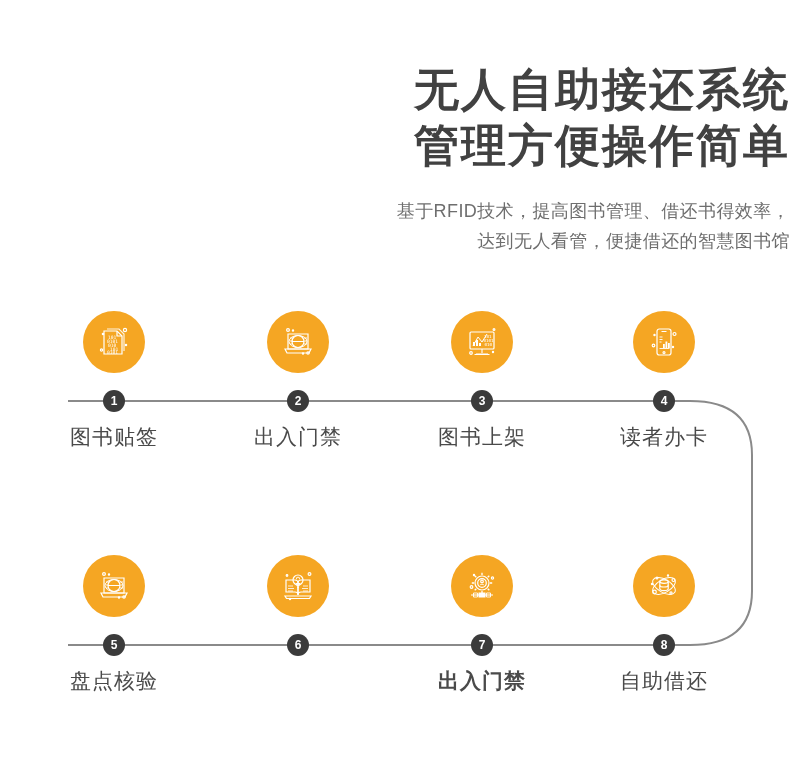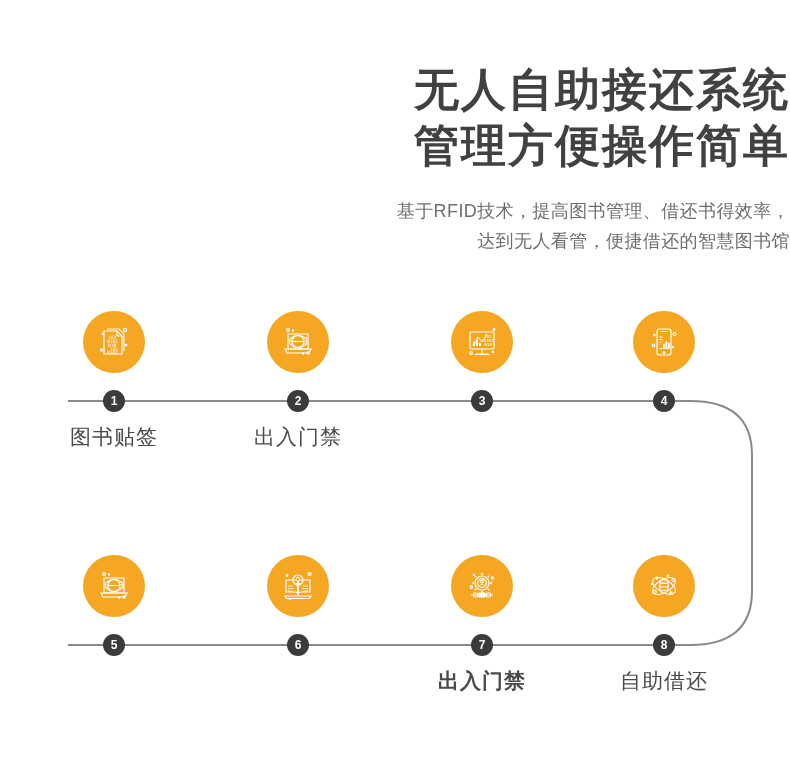--- a/index.html
+++ b/index.html
@@ -186,58 +186,61 @@
           <rect x="16" y="20" width="2" height="3" fill="#ffffff" stroke="none"></rect>
           <text x="21" y="15" font-size="4.2" fill="#ffffff" stroke="none" font-family="DejaVu Sans Mono, monospace">101</text>
           <text x="20.5" y="19" font-size="4.2" fill="#ffffff" stroke="none" font-family="DejaVu Sans Mono, monospace">0101</text>
           <text x="21.5" y="23" font-size="4.2" fill="#ffffff" stroke="none" font-family="DejaVu Sans Mono, monospace">010</text>
           <circle cx="8" cy="30" r="1.3"></circle>
           <circle cx="31" cy="6.5" r="0.9"></circle>
           <circle cx="30" cy="29" r="0.6" fill="#ffffff"></circle>
         </svg>
       </div>
       <div class="badge" style="top:79px;">3</div>
+      <div class="step-label" style="top:112px;">图书上架</div>
     </div>
 
     <div class="step row1" style="left:664px; top:311px;">
       <div class="icon-circle">
         <svg width="38" height="38" viewBox="0 0 38 38" fill="none" stroke="#ffffff" stroke-width="1.2">
           <rect x="12" y="6" width="14" height="26" rx="2.2"></rect>
           <path d="M16.5 8.5 h5" stroke-width="1"></path>
           <circle cx="19" cy="29.5" r="1"></circle>
           <path d="M14.5 14 h3 M14.5 16.5 h3 M14.5 19 h2" stroke-width="0.9"></path>
           <rect x="18" y="21" width="1.8" height="4" fill="#ffffff" stroke="none"></rect>
           <rect x="20.5" y="18.5" width="1.8" height="6.5" fill="#ffffff" stroke="none"></rect>
           <rect x="23" y="20" width="1.8" height="5" fill="#ffffff" stroke="none"></rect>
           <path d="M14.5 25.5 h10" stroke-width="0.9"></path>
           <circle cx="29.5" cy="11" r="1.5"></circle>
           <circle cx="8.5" cy="22.5" r="1.3"></circle>
           <circle cx="9.5" cy="12" r="0.6" fill="#ffffff"></circle>
           <circle cx="28" cy="24" r="0.6" fill="#ffffff"></circle>
         </svg>
       </div>
       <div class="badge" style="top:79px;">4</div>
+      <div class="step-label" style="top:112px;">读者办卡</div>
     </div>
 
     <div class="step row2" style="left:114px; top:555px;">
       <div class="icon-circle">
         <svg width="38" height="38" viewBox="0 0 38 38" fill="none" stroke="#ffffff" stroke-width="1.2">
           <path d="M9 11 h20 v15 h-20 z"></path>
           <path d="M6 26 h26 l-2 4 h-22 z"></path>
           <circle cx="19" cy="18.5" r="6"></circle>
           <path d="M13 18.5 h12 M19 12.5 a9 6 0 0 0 0 12 M19 12.5 a9 6 0 0 1 0 12" stroke-width="1"></path>
           <path d="M11 15 h3 M11 18 h2.5 M11 21 h3" stroke-width="0.9"></path>
           <path d="M25 15 h3 M25.5 18 h2.5 M25 21 h3" stroke-width="0.9"></path>
           <circle cx="9" cy="7" r="1.4"></circle>
           <circle cx="29" cy="30" r="1.2"></circle>
           <circle cx="14" cy="7.5" r="0.6" fill="#ffffff"></circle>
           <circle cx="24" cy="30.5" r="0.6" fill="#ffffff"></circle>
         </svg>
       </div>
       <div class="badge" style="top:79px;">5</div>
+      <div class="step-label" style="top:112px;">盘点核验</div>
     </div>
 
     <div class="step row2" style="left:298px; top:555px;">
       <div class="icon-circle">
         <svg width="38" height="38" viewBox="0 0 38 38" fill="none" stroke="#ffffff" stroke-width="1.2">
           <path d="M7 13 h9 q3 0 3 3 v12 q0 -3 -3 -3 h-9 z"></path>
           <path d="M31 13 h-9 q-3 0 -3 3 v12 q0 -3 3 -3 h9 z"></path>
           <path d="M6 29 h26 l-1.5 2.5 h-23 z"></path>
           <circle cx="19" cy="13" r="5"></circle>
           <path d="M16.8 16.5 h4.4 M17.4 18.6 h3.2 M18.2 20.4 h1.6" stroke-width="1"></path>

